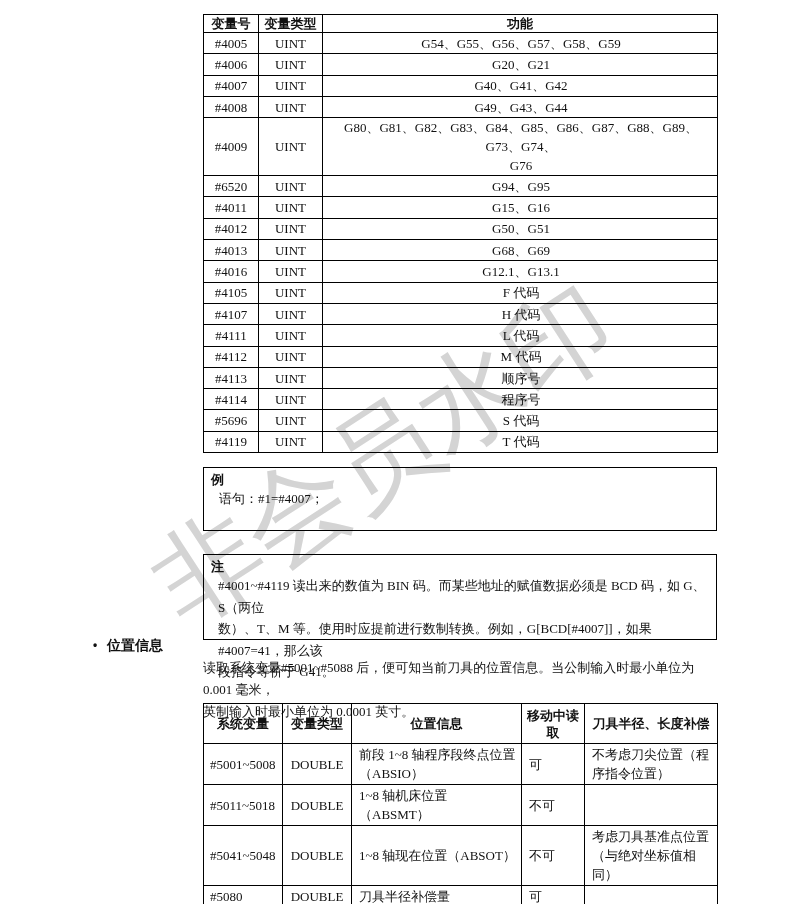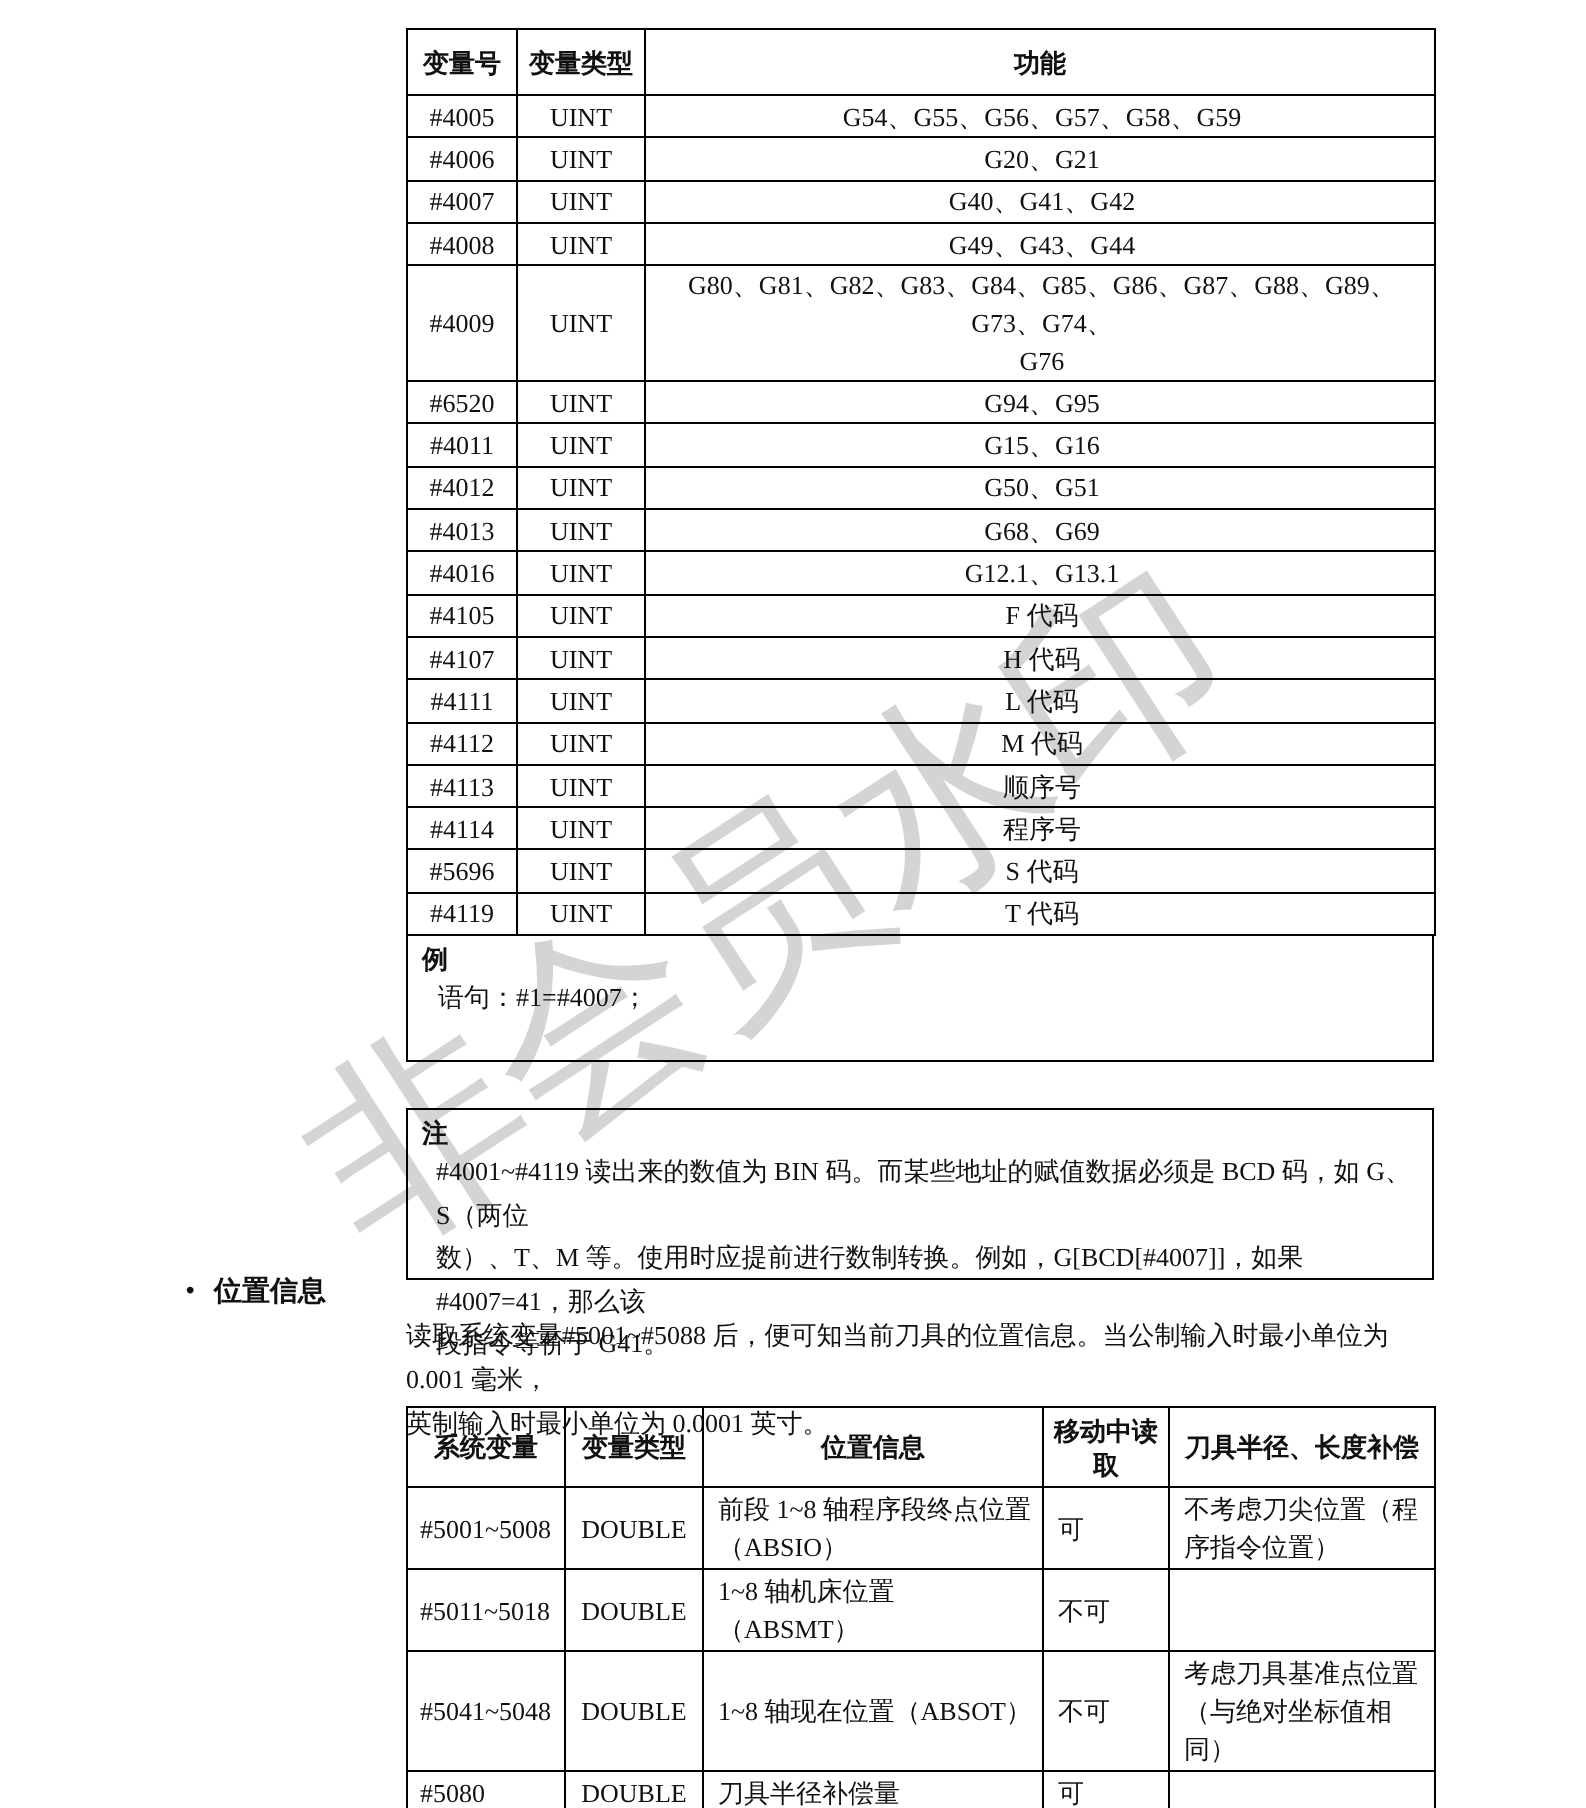--- a/index.html
+++ b/index.html
@@ -15,21 +15,21 @@
   .layer { position:absolute; z-index:1; }
 
   
   table { border-collapse:collapse; table-layout:fixed; font-size:13px; }
   th, td { border:1px solid #000; overflow:hidden; }
   th { font-weight:bold; text-align:center; font-size:13px; line-height:17px;
     font-family:"Liberation Sans","DejaVu Sans",sans-serif; white-space:pre-wrap; }
   td { line-height:19px; }
 
   #table1 { left:203px; top:14px; width:514px; }
-  #table1 th { height:33px; }
+  #table1 th { height:18px; }
   #table1 td { height:21.3px; }
   #table1 td.c-id, #table1 td.c-type { text-align:center; }
   #table1 td.c-func { text-align:center; padding-left:8px; padding-right:6px; white-space:pre-wrap; }
 
   #table2 { left:203px; top:703px; width:514px; }
   #table2 th { height:40px; vertical-align:middle; }
   #table2 td { height:20px; vertical-align:middle; padding-top:1px; padding-bottom:1px; }
   #table2 td.c-id { text-align:left; padding-left:6px; }
   #table2 td.c-type { text-align:center; }
   #table2 td.c-pos { text-align:left; padding-left:7px; padding-right:4px; white-space:pre-wrap; }

